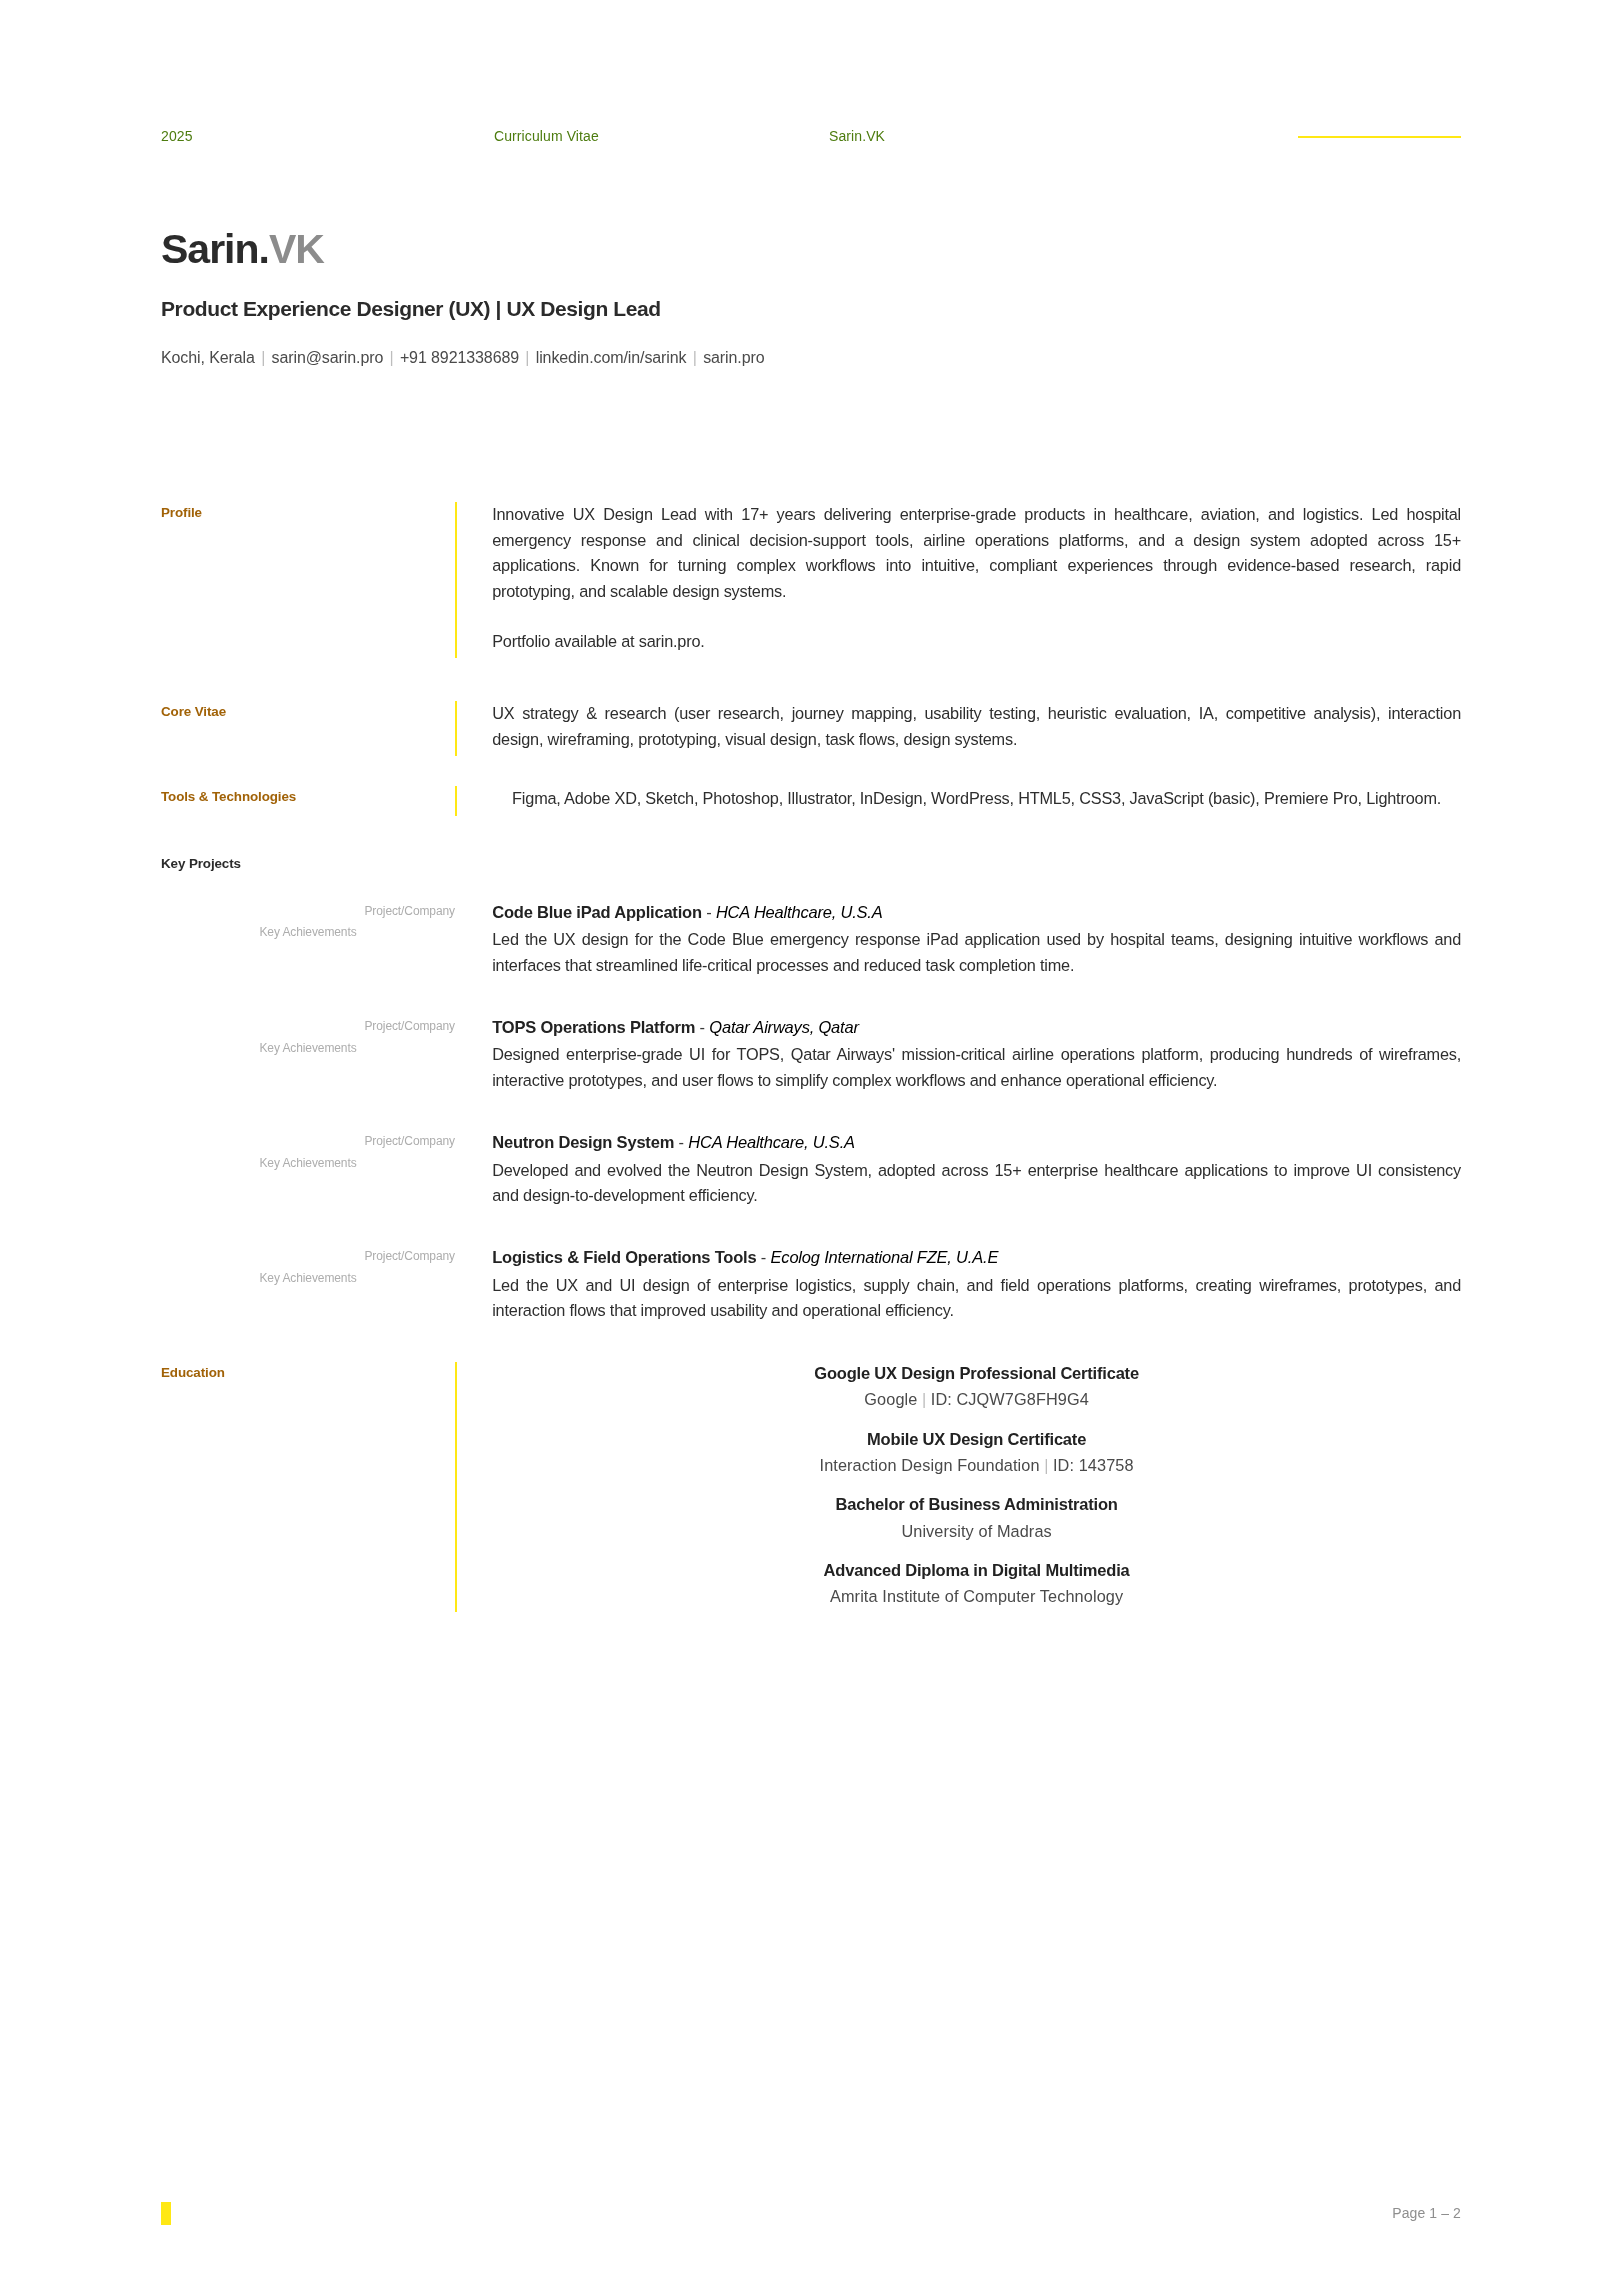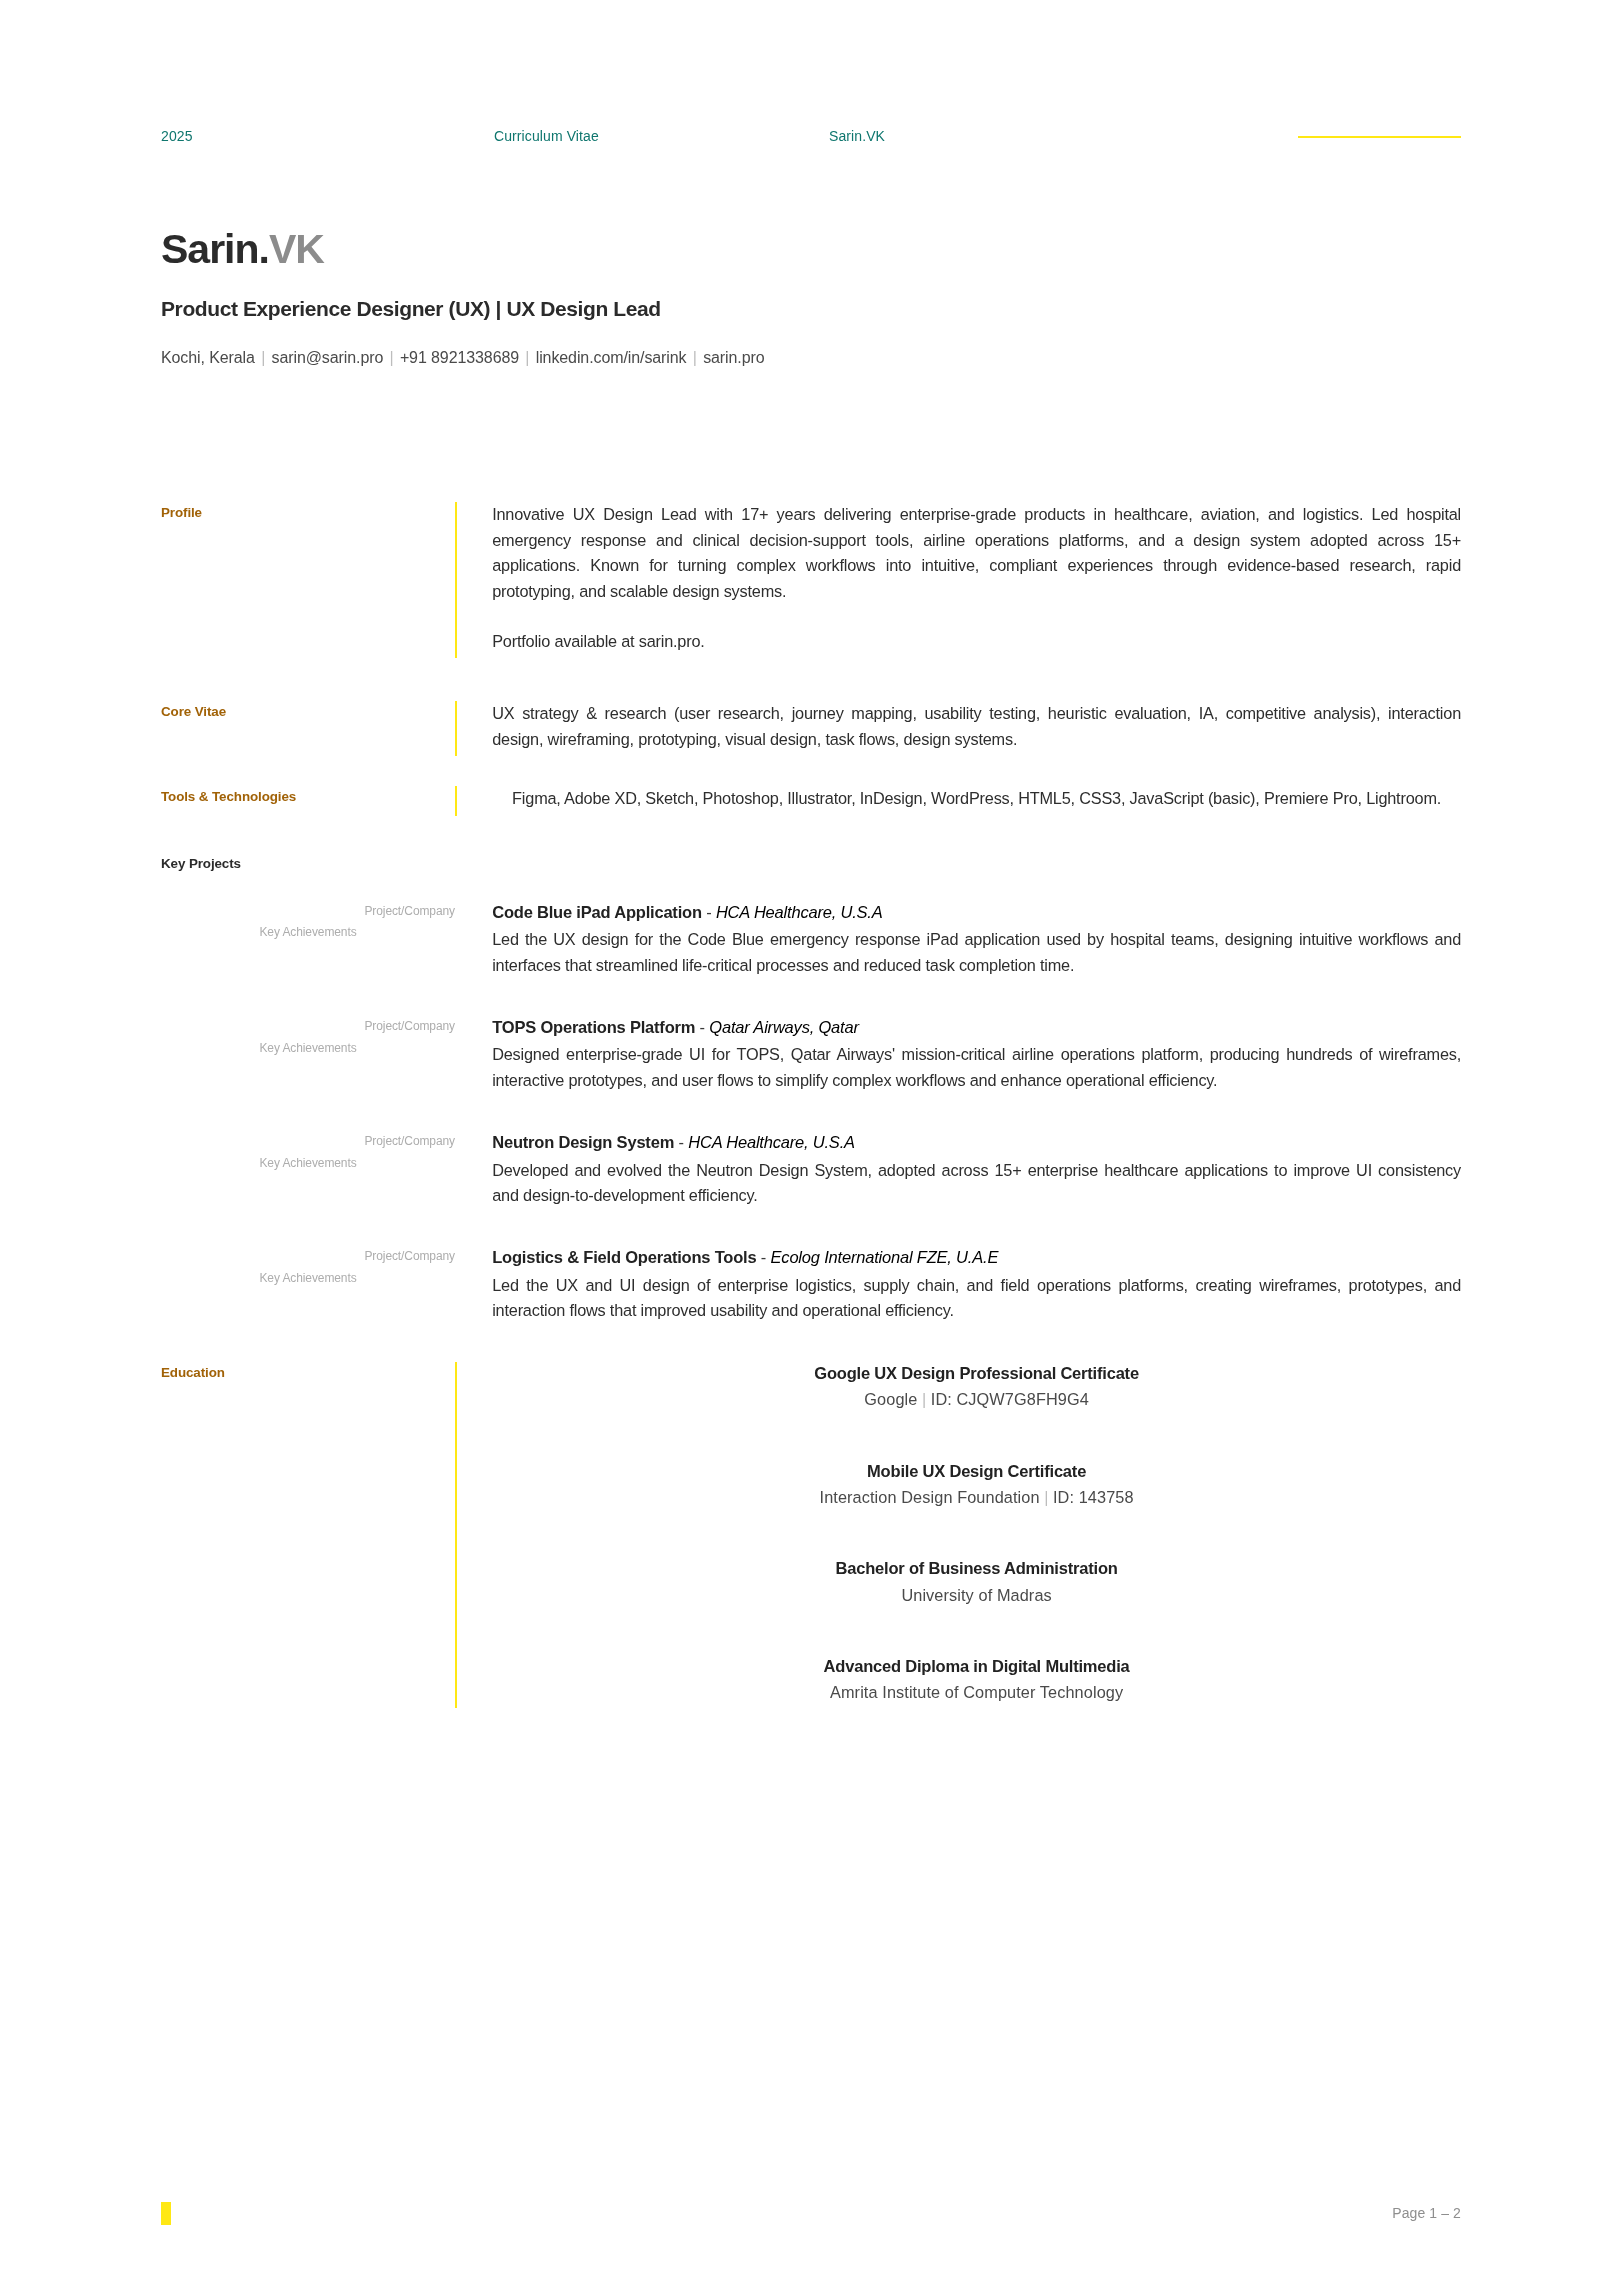--- a/index.html
+++ b/index.html
@@ -31,21 +31,21 @@
     top: 127px;
     left: 161px;
     right: 161px;
     height: 19.7px;
   }
   .rh-item {
     position: absolute;
     top: 0;
     font-size: 14px;
     line-height: 19.7px;
-    color: #0f766e;
+    color: #4d7c0f;
     letter-spacing: 0.1px;
     white-space: nowrap;
   }
   .rh-year   { left: 0px; }
   .rh-doc    { left: 333px; }
   .rh-name   { left: 668px; }
   .rh-rule {
     position: absolute;
     top: 9px;
     right: 0px;
@@ -200,21 +200,21 @@
 
   .proj-desc {
     font-size: 16.3px;
     line-height: 1.58;
     color: #2e2e2e;
     letter-spacing: -0.2px;
     text-align: justify;
   }
 
   
-  .edu-item + .edu-item { margin-top: 48px; }
+  .edu-item + .edu-item { margin-top: 16px; }
   .edu-degree {
     font-size: 16.5px;
     font-weight: 700;
     line-height: 1.42;
     letter-spacing: -0.2px;
     color: #222222;
   }
   .edu-org {
     font-size: 16.3px;
     line-height: 1.5;

